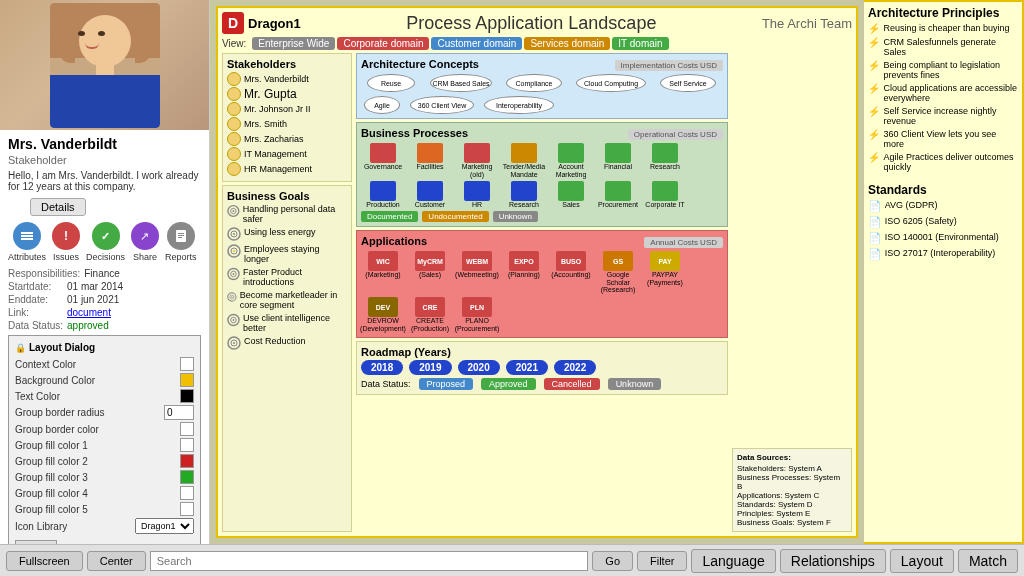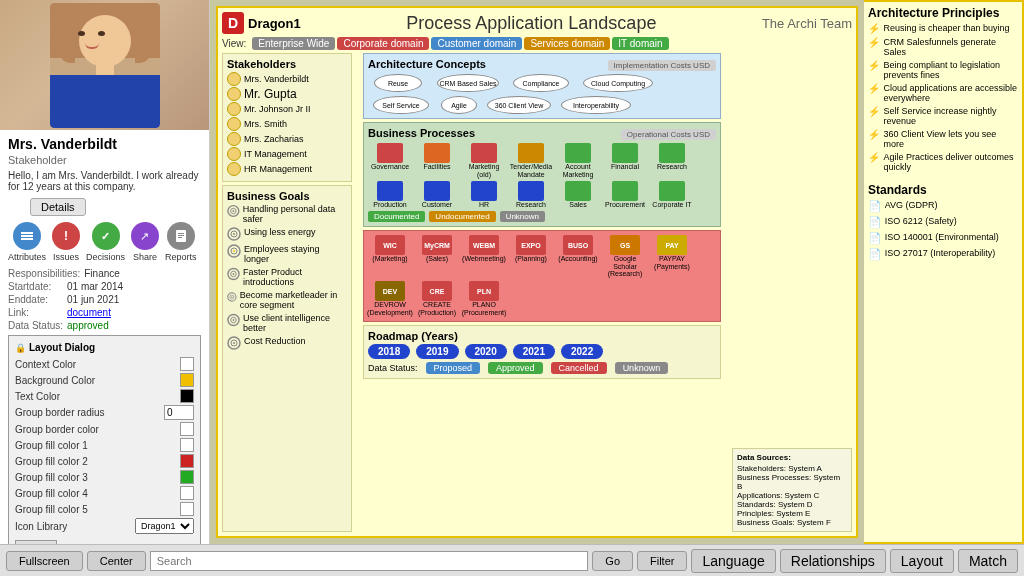--- a/index.html
+++ b/index.html
@@ -382,21 +382,21 @@
 
       <div class="view-row">
         <span class="view-label">View:</span>
         <span class="view-tab" style="background:#888888;">Enterprise Wide</span>
         <span class="view-tab" style="background:#cc4444;">Corporate domain</span>
         <span class="view-tab" style="background:#4488cc;">Customer domain</span>
         <span class="view-tab" style="background:#cc8800;">Services domain</span>
         <span class="view-tab" style="background:#44aa44;">IT domain</span>
       </div>
 
-      <div style="display:flex;flex:1;gap:11px;overflow:hidden;">
+      <div style="display:flex;flex:1;gap:4px;overflow:hidden;">
 
         <div style="width:130px;display:flex;flex-direction:column;gap:3px;">
 
           <div style="background:#f5f5d0;border:1px solid #d0d090;padding:4px;">
             <div class="section-title">Stakeholders</div>
             <div>
               <div class="stakeholder-item">
                 <div style="width:14px;height:14px;border-radius:50%;background:#f0d070;border:1px solid #c0a000;"></div>
                 <span style="font-size:9px;">Mrs. Vanderbildt</span>
               </div>
@@ -589,20 +589,24 @@
               </div>
             </div>
             <div class="legend-strip">
               <span class="leg" style="background:#44aa44;">Documented</span>
               <span class="leg" style="background:#cc8800;">Undocumented</span>
               <span class="leg" style="background:#888888;">Unknown</span>
             </div>
           </div>
 
           <div style="background:#f08080;border:1px solid #c06060;padding:4px;">
+            <div style="display:flex;justify-content:space-between;align-items:center;margin-bottom:2px;">
+              <div class="section-title">Applications</div>
+              <div style="font-size:8px;color:#555;background:#d0d0d0;padding:1px 6px;border-radius:2px;">Annual Costs   USD</div>
+            </div>
             <div style="display:flex;gap:3px;flex-wrap:wrap;">
               <div class="mini-app">
                 <div class="mini-app-box" style="background:#cc4444;">WIC</div>
                 <div class="mini-app-label">(Marketing)</div>
               </div>
               <div class="mini-app">
                 <div class="mini-app-box" style="background:#cc4444;">MyCRM</div>
                 <div class="mini-app-label">(Sales)</div>
               </div>
               <div class="mini-app">
@@ -710,21 +714,21 @@
     </div>
     <div class="right-section">
       <div class="right-title">Standards</div>
       <div>
         <div class="standard-item">
           <span class="std-icon">📄</span>
           <span>AVG (GDPR)</span>
         </div>
         <div class="standard-item">
           <span class="std-icon">📄</span>
-          <span>ISO 6212 (Safety)</span>
+          <span>ISO 6205 (Safety)</span>
         </div>
         <div class="standard-item">
           <span class="std-icon">📄</span>
           <span>ISO 140001 (Environmental)</span>
         </div>
         <div class="standard-item">
           <span class="std-icon">📄</span>
           <span>ISO 27017 (Interoperability)</span>
         </div>
       </div>

